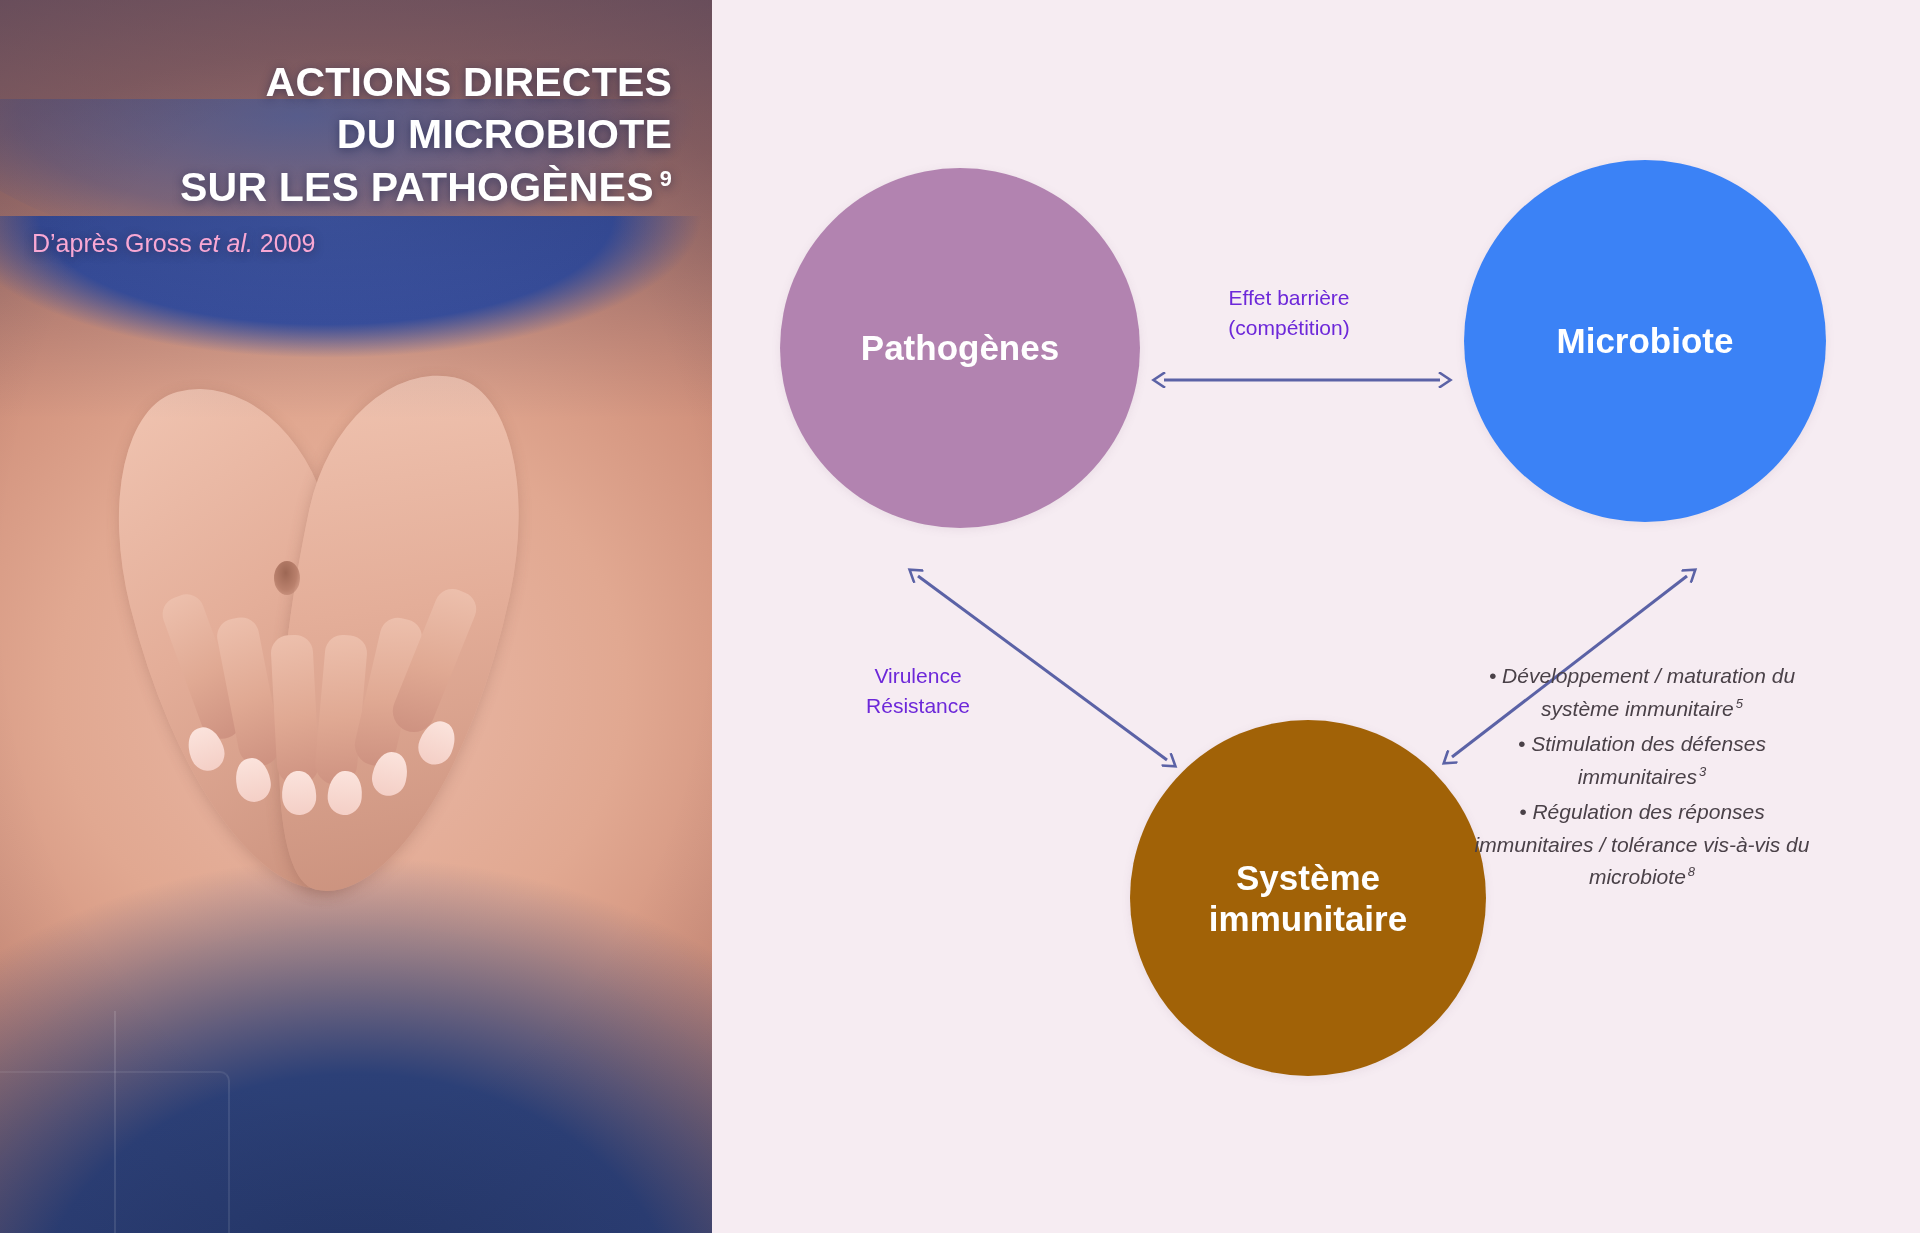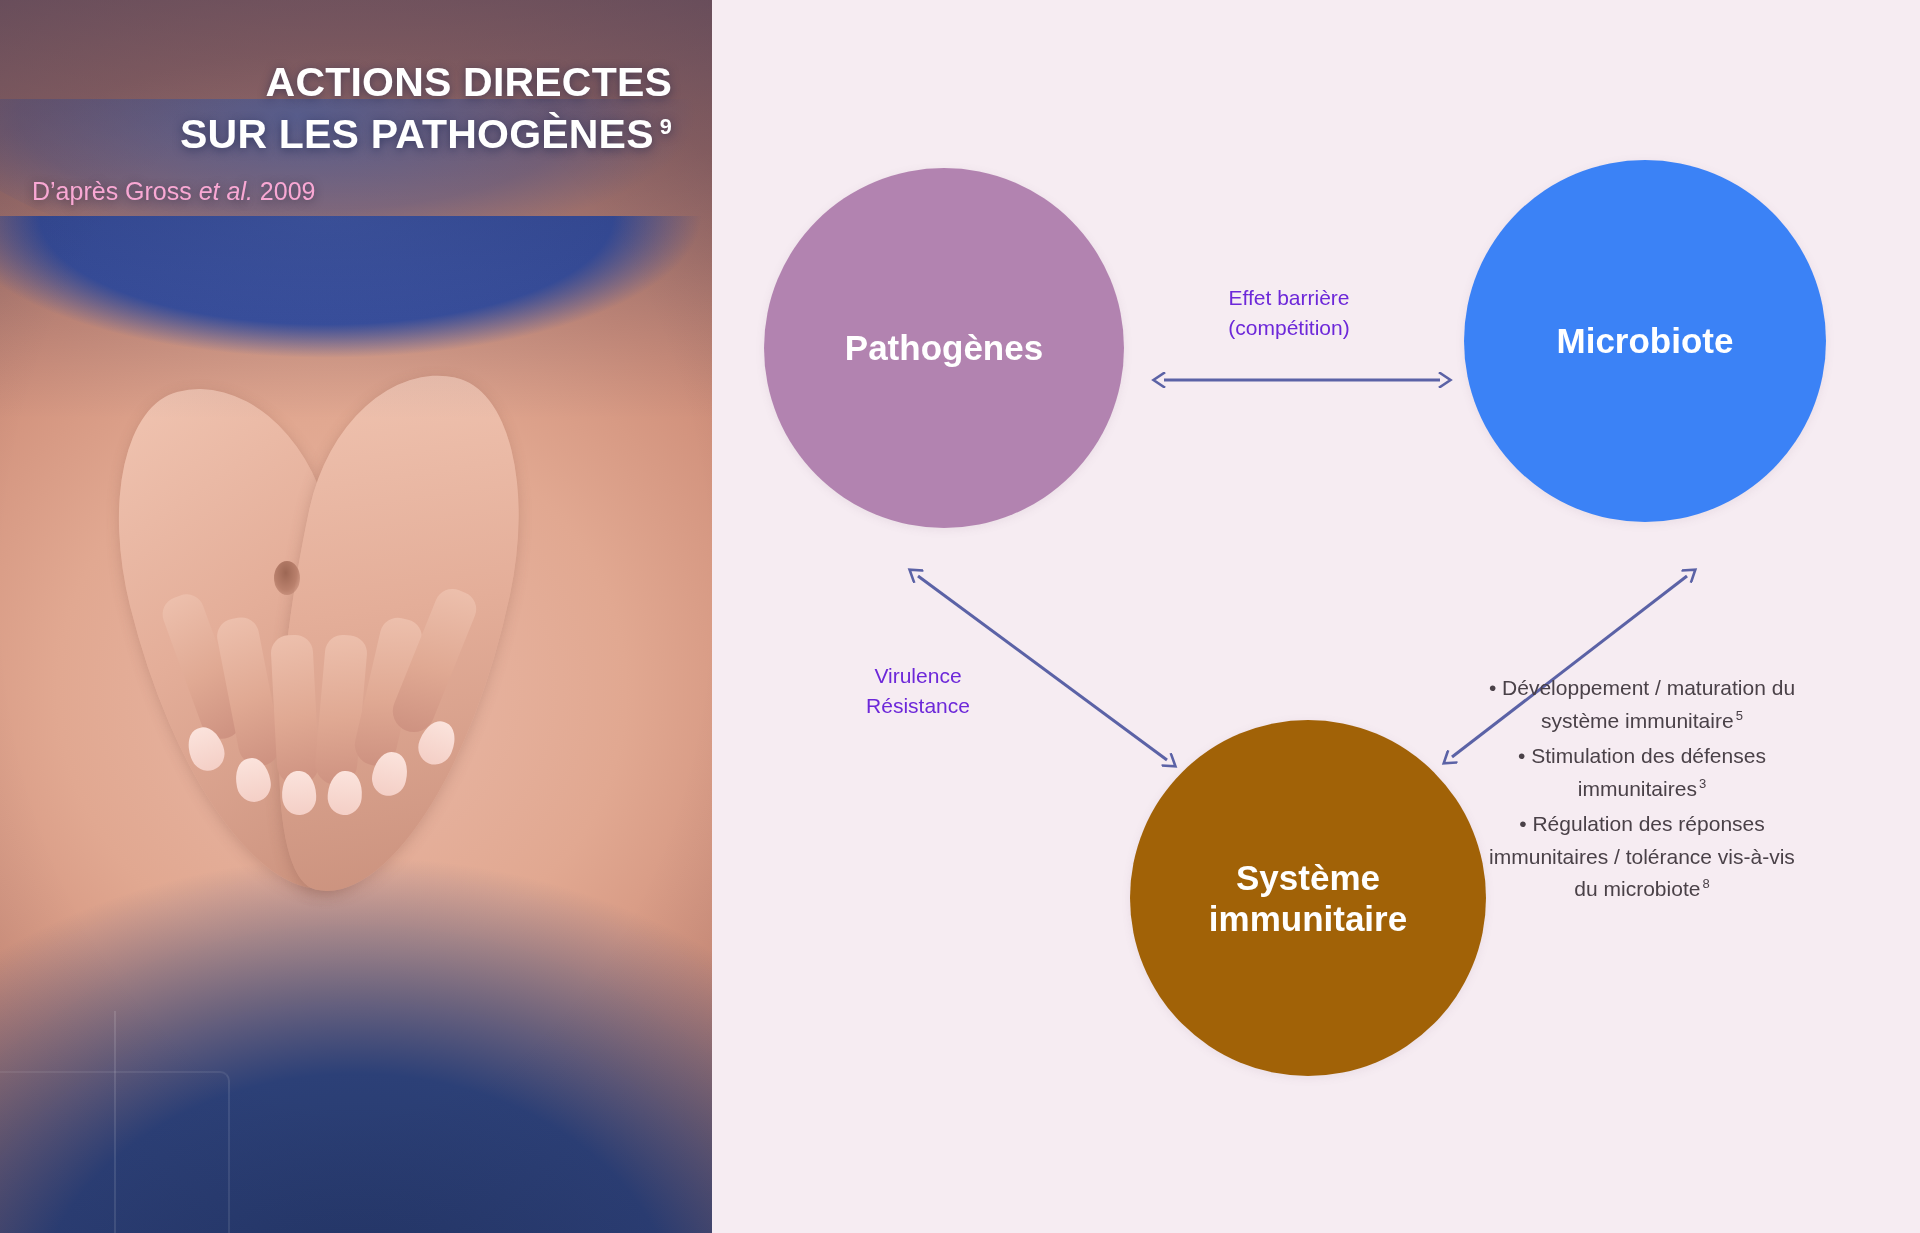--- a/index.html
+++ b/index.html
@@ -192,21 +192,21 @@
     align-items: center;
     justify-content: center;
     text-align: center;
     color: #ffffff;
     font-weight: bold;
     line-height: 1.18;
     box-shadow: 0 2px 10px rgba(120,90,120,0.10);
     z-index: 3;
   }
   .bubble-pathogenes {
-    left: 52px;
+    left: 68px;
     top: 168px;
     width: 360px;
     height: 360px;
     background: #b283b0;
     font-size: 35px;
   }
   .bubble-microbiote {
     left: 752px;
     top: 160px;
     width: 362px;
@@ -261,21 +261,21 @@
     z-index: 4;
     color: #4a4148;
     font-size: 21px;
     line-height: 1.55;
     text-align: center;
   }
   .bullet-list li {
     list-style: none;
     margin: 0 0 3px 0;
   }
-  .bullet-list ul { margin: 12px; padding: 0; }
+  .bullet-list ul { margin: 0; padding: 0; font-style: italic; }
   .bullet-list sup {
     font-size: 0.62em;
     vertical-align: super;
     margin-left: 2px;
   }
 </style>
 </head>
 <body>
 
 <div id="slide">
@@ -303,20 +303,21 @@
     <div class="nail" style="left:59%; top:58.5%; transform:rotate(22deg);"></div>
 
     <div class="navel"></div>
     <div class="legging-pocket"></div>
     <div class="legging-seam"></div>
     <div class="photo-vignette"></div>
     <div class="photo-topshade"></div>
 
     <div class="title-block">
       <div class="title-line">ACTIONS DIRECTES</div>
+      <div class="title-line">DU MICROBIOTE</div>
       <div class="title-line"><span>SUR LES PATHOGÈNES</span><sup>9</sup></div>
       <div class="subtitle"><span>D’après Gross </span><span class="ital">et al.</span><span> 2009</span></div>
     </div>
   </div>
 
   <div class="diagram-panel">
 
     <svg class="svg-arrows" viewBox="0 0 1208 1233">
       <defs>
         <marker id="ah-start" markerWidth="16" markerHeight="16" refX="13" refY="8" orient="auto" markerUnits="userSpaceOnUse">

